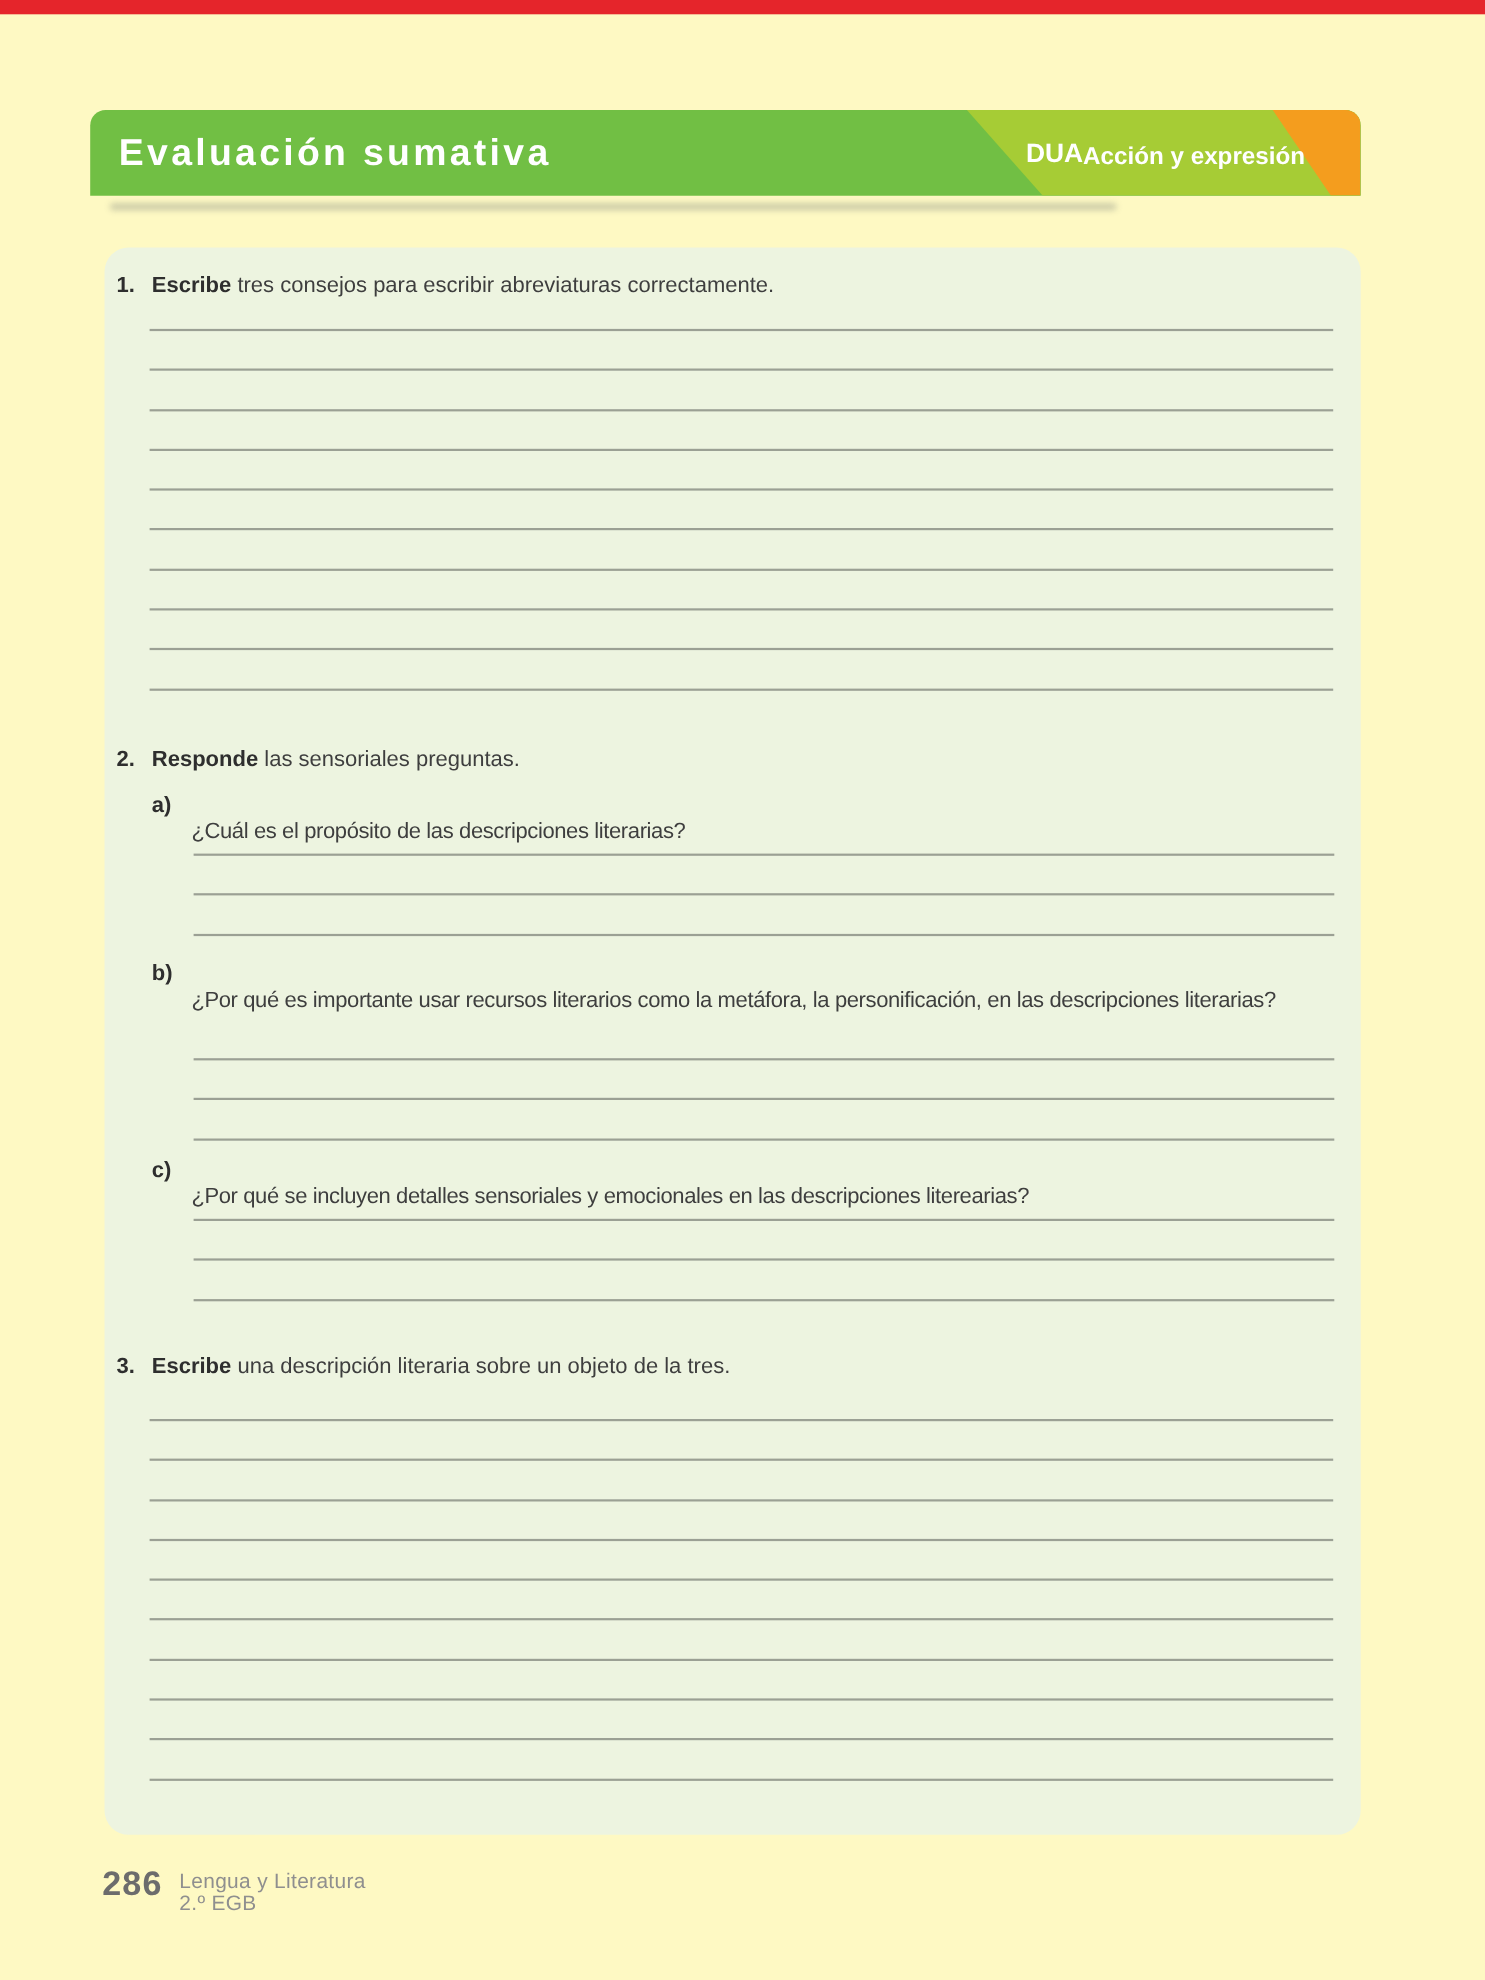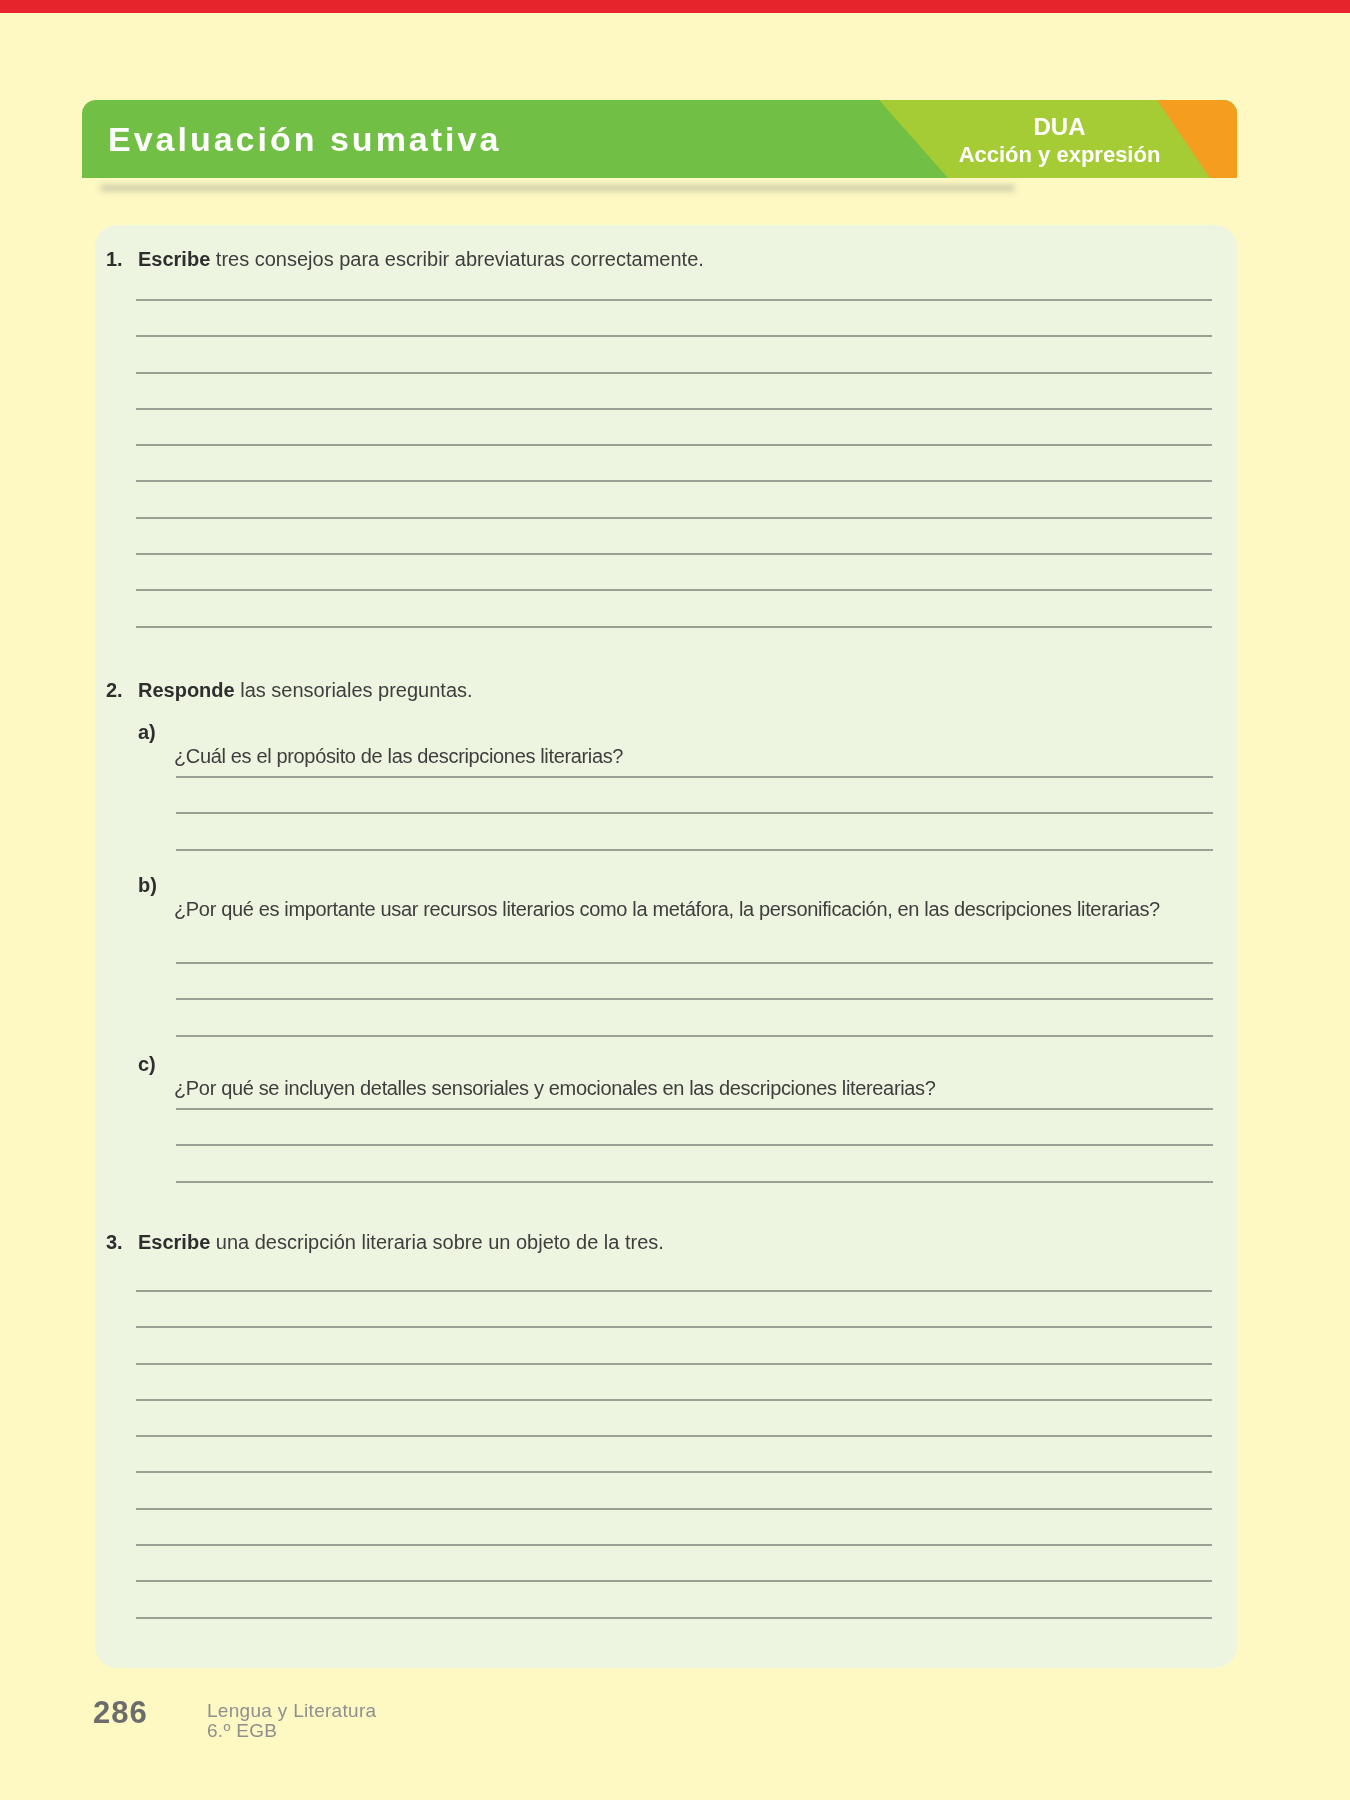--- a/index.html
+++ b/index.html
@@ -38,21 +38,21 @@
     position:absolute;inset:0;
     background:var(--corner_orange);
     clip-path:polygon(1075px 0,1155px 0,1155px 78px,1128px 78px);
   }
   .header-title{
     position:absolute;left:26px;top:0;height:78px;display:flex;align-items:center;
     color:#ffffff;font-size:34px;font-weight:700;letter-spacing:3px;white-space:nowrap;
   }
   .dua-badge{
     position:absolute;left:860px;top:14px;width:235px;height:52px;
-    display:flex;flex-direction:column;align-items:center;justify-content:center;
+    display:flex;flex-direction:row;align-items:center;justify-content:center;
     color:#ffffff;text-align:center;line-height:1.05;
   }
   .dua-badge .dua-line1{font-size:24px;font-weight:700;}
   .dua-badge .dua-line2{font-size:22px;font-weight:700;margin-top:3px;white-space:nowrap;}
   .header-shadow{
     position:absolute;left:100px;top:185px;width:915px;height:6px;
     background:#878c82;opacity:.45;filter:blur(3px);border-radius:3px;
   }
   .panel{
     position:absolute;left:95px;top:225px;width:1142px;height:1443px;
@@ -64,21 +64,21 @@
   .sub-letter{width:36px;flex:0 0 36px;font-weight:700;color:var(--text_bold);}
   .sub-text{letter-spacing:-0.35px;margin-top:24px;}
   .lines{position:absolute;}
   .answer-line{height:2px;background:var(--line_gray);margin-bottom:34.3px;}
   .footer-num{
     position:absolute;left:93px;top:1695px;
     font-size:31px;font-weight:700;color:var(--footer_num);letter-spacing:1px;
   }
   .footer-book{
     position:absolute;left:163px;top:1701px;
-    font-size:19px;line-height:19.5px;color:var(--footer_text);letter-spacing:.3px;margin-left:44px;
+    font-size:19px;line-height:19.5px;color:var(--footer_text);letter-spacing:.3px;
   }
 </style>
 </head>
 <body>
 
 <div class="page">
 
   <div class="top-bar"></div>
 
   <div class="header">
@@ -161,16 +161,16 @@
         <div class="answer-line"></div>
         <div class="answer-line"></div>
         <div class="answer-line"></div>
       </div>
 
   </div>
 
   <div class="footer-num">286</div>
   <div class="footer-book">
     <div>Lengua y Literatura</div>
-    <div>6.º EGB</div>
+    <div>2.º EGB</div>
   </div>
 
 </div>
 
 </body></html>

